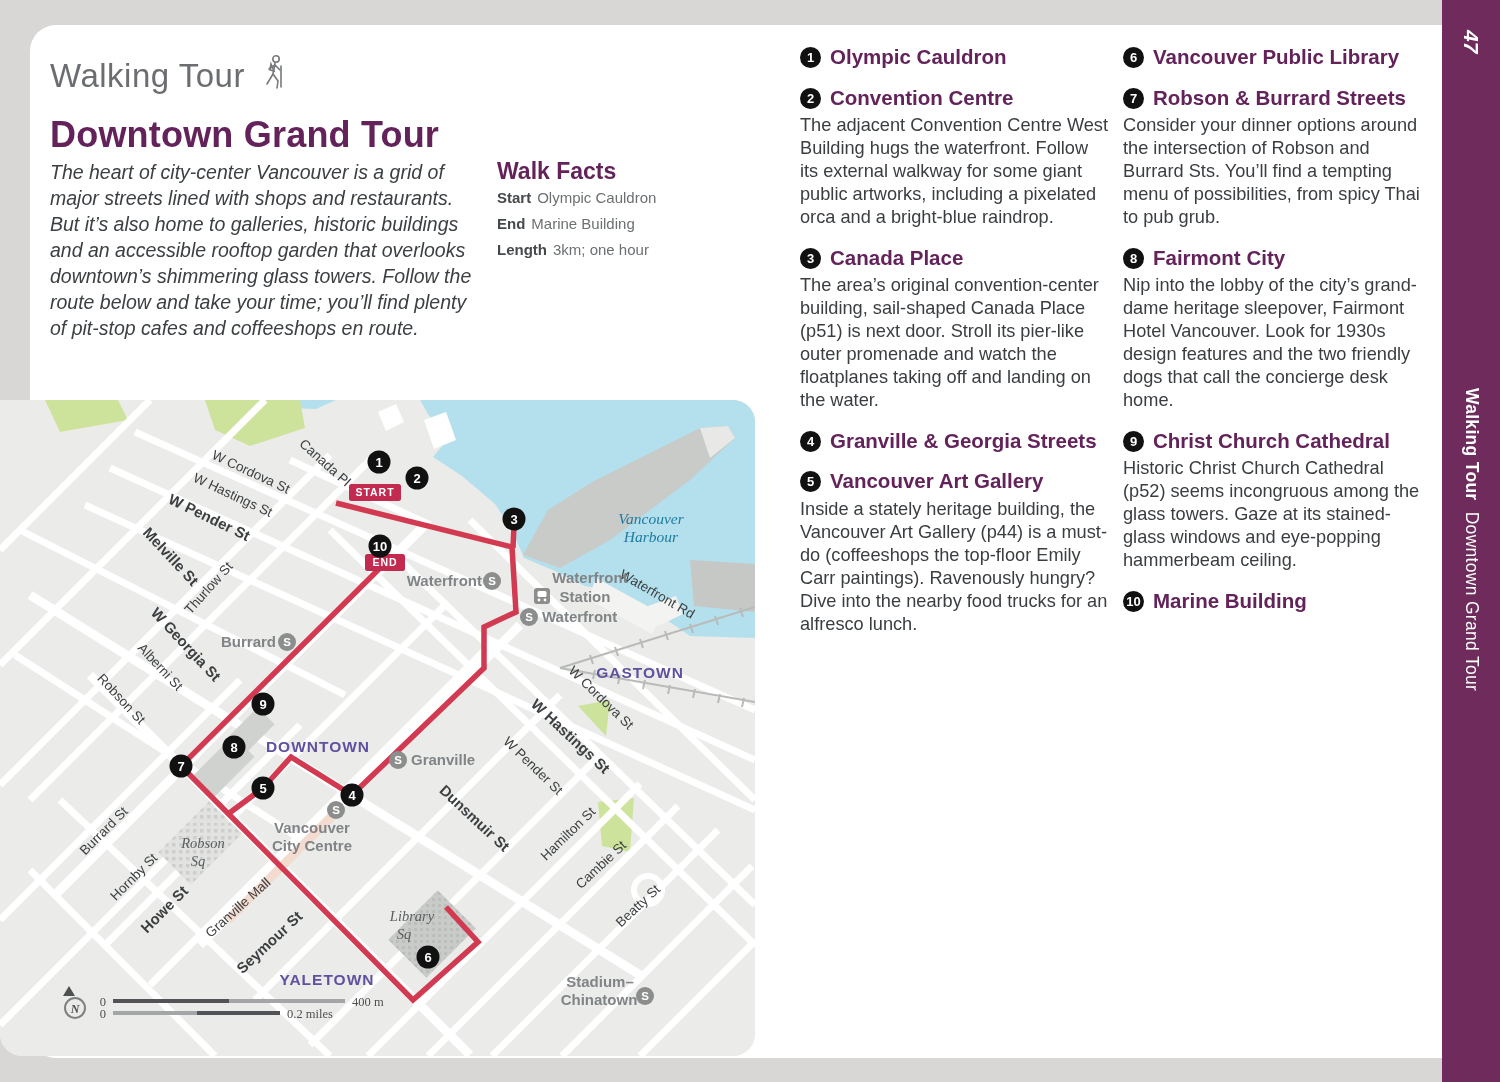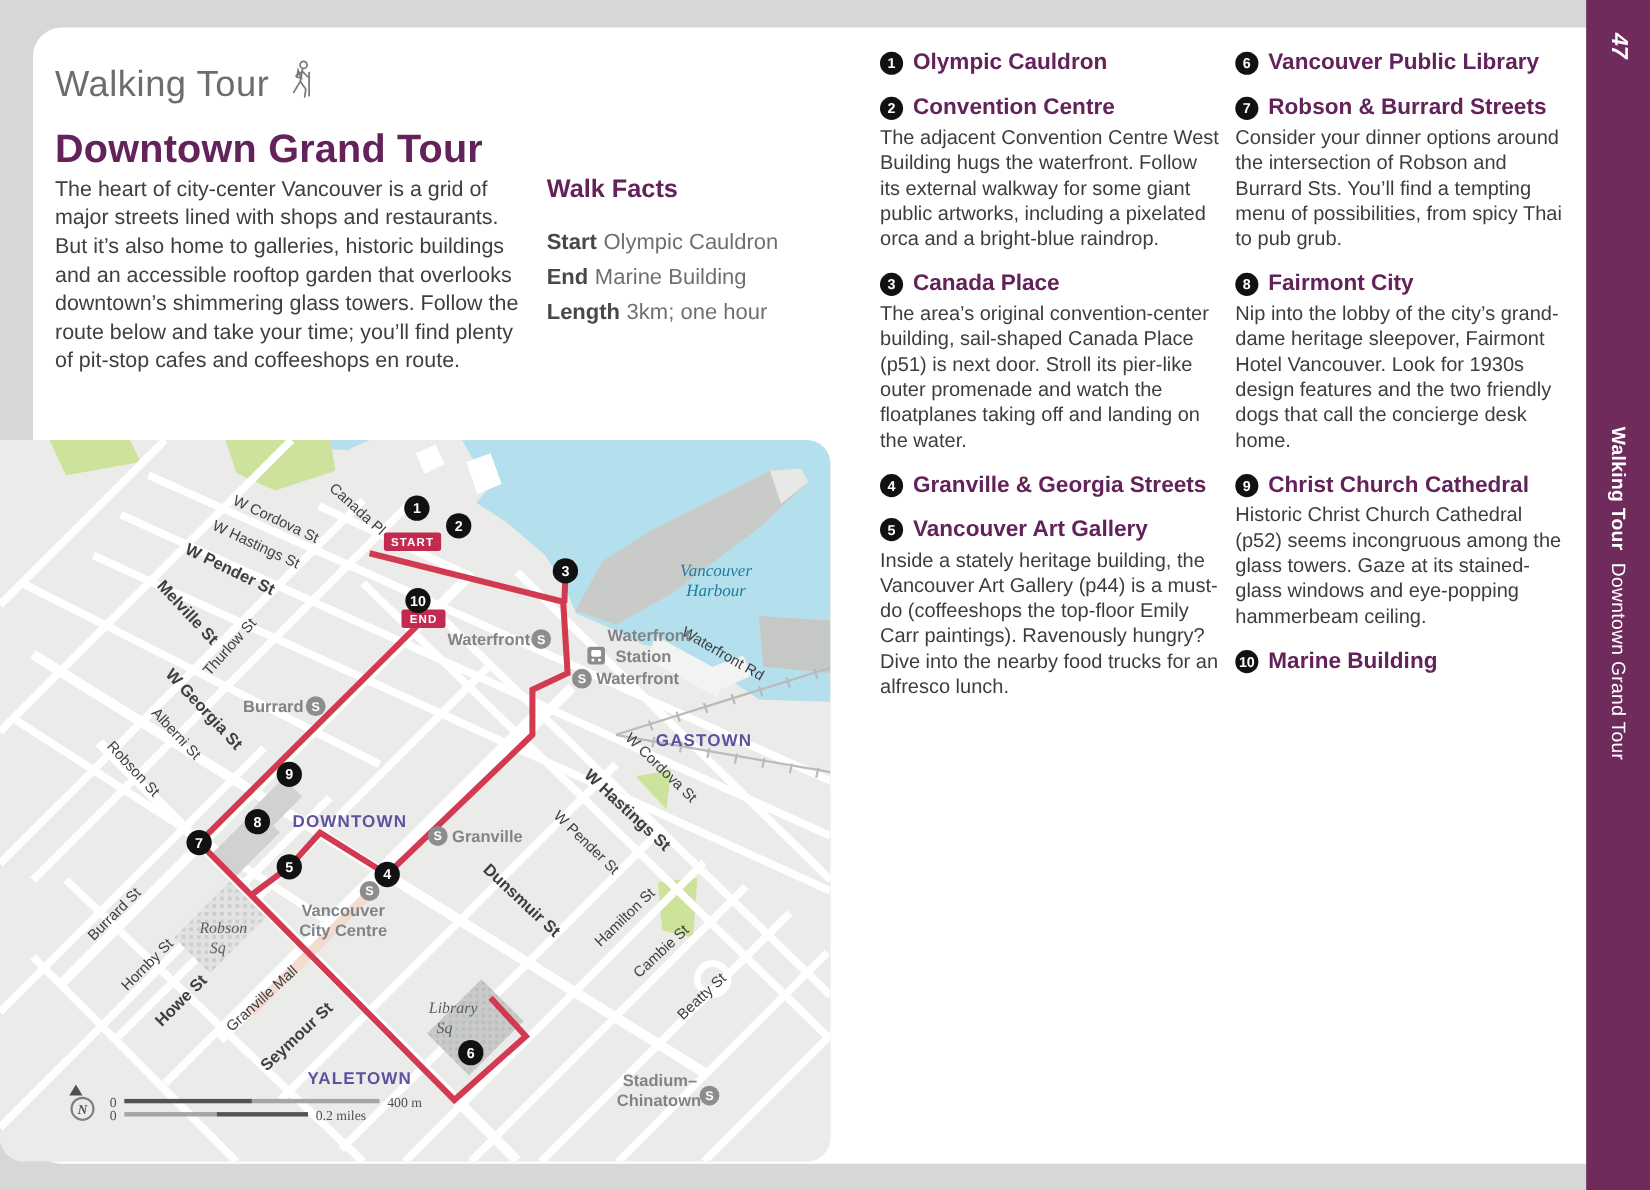--- a/index.html
+++ b/index.html
@@ -17,25 +17,25 @@
   .walking-tour{
     position:absolute;left:50px;top:54px;font-size:33px;color:#6b6d70;
     letter-spacing:.5px;display:flex;align-items:center;gap:14px;
   }
   .grand-title{
     position:absolute;left:50px;top:114px;font-size:36px;font-weight:bold;color:#63235a;
     letter-spacing:.2px;
   }
   .intro{
     position:absolute;left:50px;top:160px;width:428px;
-    font-size:19.5px;line-height:1.33;color:#3c4043;
+    font-style:italic;font-size:19.5px;line-height:1.33;color:#3c4043;
   }
   .walk-facts{position:absolute;left:497px;top:158px;width:260px;}
-  .walk-facts h3{margin:0 0 24px 0;font-size:23px;color:#63235a;}
-  .wf-row{font-size:20px;color:#6d7072;margin-bottom:9px;}
+  .walk-facts h3{margin:0 0 4px 0;font-size:23px;color:#63235a;}
+  .wf-row{font-size:15px;color:#6d7072;margin-bottom:9px;}
   .wf-row b{color:#46494c;margin-right:6px;}
   
   .stops-col{position:absolute;top:45px;width:308px;}
   #col1{left:800px;} #col2{left:1123px;}
   .stop-item{margin-bottom:17px;}
   .stop-head{display:flex;align-items:flex-start;gap:9px;margin-bottom:5px;}
   .stop-num{
     flex:0 0 auto;width:21px;height:21px;border-radius:50%;background:#111;
     color:#fff;font-size:13px;font-weight:bold;text-align:center;line-height:21px;margin-top:2px;
   }

